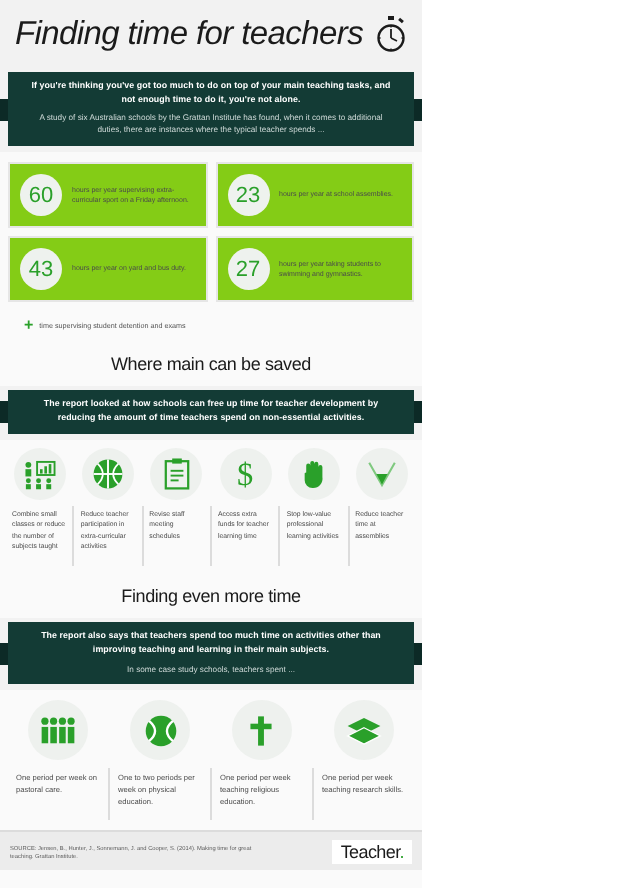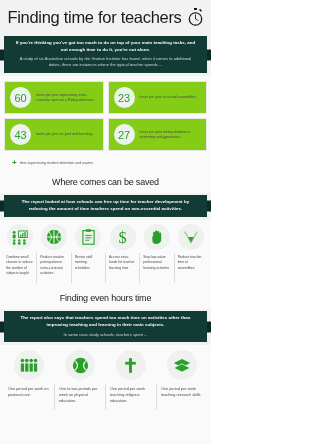--- a/index.html
+++ b/index.html
@@ -8,21 +8,21 @@
     background: #ffffff;
     font-family: "Liberation Sans", sans-serif;
     overflow: hidden;
   }
   .page { width: 211px; height: 444px; position: relative; background: #fafafa; }
 
   
   .titlebar {
     height: 34px; background: #f2f2f2;
     display: flex; align-items: center; justify-content: center;
-    padding: 0 6px; gap: 5px;
+    padding: 0 6px; gap: 5px; font-style: italic;
   }
   .title-text {
     font-size: 16.5px; color: #1b1b1b; letter-spacing: -0.3px;
     white-space: nowrap;
   }
   .stopwatch { width: 17px; height: 18px; flex: none; }
 
   
   .banner-wrap { position: relative; background: #f2f2f2; padding: 2px 0 3px; }
   .banner {
@@ -168,21 +168,21 @@
         <div class="stat-text">hours per year taking students to swimming and gymnastics.</div>
       </div>
     </div>
   </div>
 
   <div class="plus-line">
     <span class="plus-glyph">+</span>
     <span class="plus-text">time supervising student detention and exams</span>
   </div>
 
-  <div class="section-head">Where comes can be saved</div>
+  <div class="section-head">Where main can be saved</div>
 
   <div class="banner-wrap">
     <div class="banner">
       <span class="notch l"></span>
       <span class="notch r"></span>
       <div class="banner-lead">The report looked at how schools can free up time for teacher development by reducing the amount of time teachers spend on non-essential activities.</div>
     </div>
   </div>
 
   <div class="icon-strip">
@@ -252,21 +252,21 @@
 
   <div class="label-strip">
     <div class="label-cell">Combine small classes or reduce the number of subjects taught</div>
     <div class="label-cell">Reduce teacher participation in extra-curricular activities</div>
     <div class="label-cell">Revise staff meeting schedules</div>
     <div class="label-cell">Access extra funds for teacher learning time</div>
     <div class="label-cell">Stop low-value professional learning activities</div>
     <div class="label-cell">Reduce teacher time at assemblies</div>
   </div>
 
-  <div class="section-head">Finding even hours time</div>
+  <div class="section-head">Finding even more time</div>
 
   <div class="banner-wrap">
     <div class="banner">
       <span class="notch l"></span>
       <span class="notch r"></span>
       <div class="banner-lead">The report also says that teachers spend too much time on activities other than improving teaching and learning in their main subjects.</div>
       <div class="banner-sub">In some case study schools, teachers spent ...</div>
     </div>
   </div>
 
@@ -312,14 +312,20 @@
     </div>
   </div>
 
   <div class="bottom-labels">
     <div class="bottom-label">One period per week on pastoral care.</div>
     <div class="bottom-label">One to two periods per week on physical education.</div>
     <div class="bottom-label">One period per week teaching religious education.</div>
     <div class="bottom-label">One period per week teaching research skills.</div>
   </div>
 
+  <div class="footer">
+    <div class="source">SOURCE: Jensen, B., Hunter, J., Sonnemann, J. and Cooper, S. (2014). Making time for great teaching. Grattan Institute.</div>
+    <div class="logo">
+      <span>Teacher</span><span class="dot">.</span>
+    </div>
+  </div>
 
 </div>
 
 </body></html>

